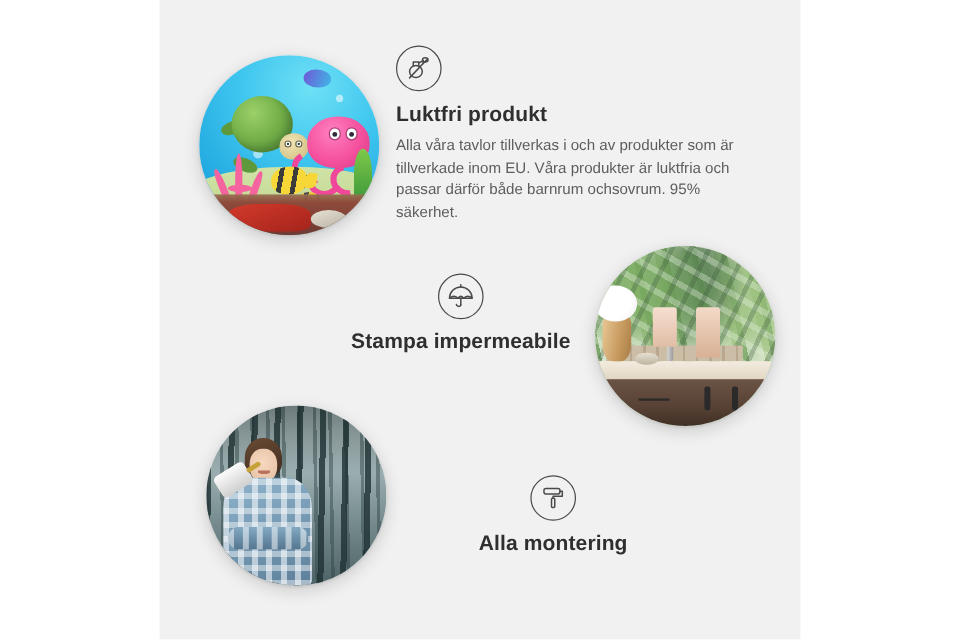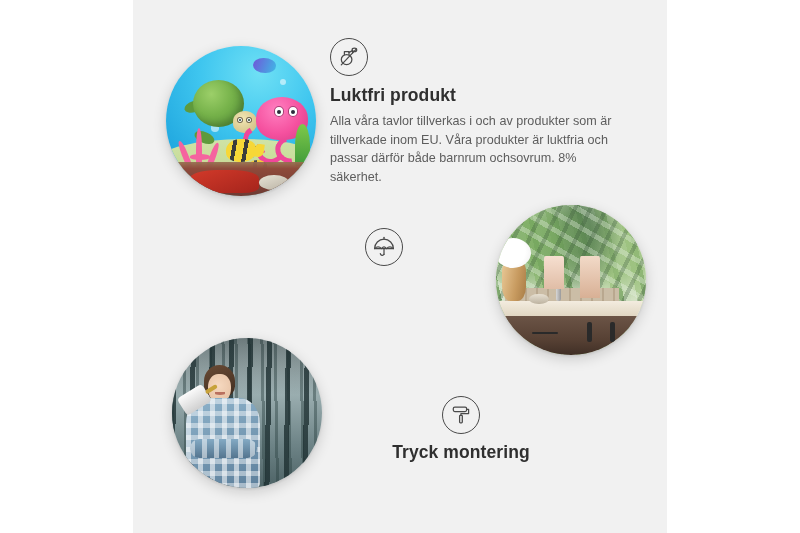--- a/index.html
+++ b/index.html
@@ -402,40 +402,41 @@
         <svg width="24" height="24" viewBox="0 0 24 24" fill="none" stroke="#4a4a4a" stroke-width="1.25" stroke-linecap="round" stroke-linejoin="round">
           <ellipse cx="9.6" cy="14.6" rx="5.3" ry="5.0"></ellipse>
           <path d="M7.4 9.7 L7.4 6.6 L12.0 6.6 L12.0 9.9"></path>
           <path d="M12.0 7.4 L15.6 5.6"></path>
           <ellipse cx="17.4" cy="4.9" rx="2.3" ry="1.7"></ellipse>
           <path d="M15.6 5.6 L15.6 8.0"></path>
           <path d="M4.3 19.9 L19.2 4.1"></path>
         </svg>
       </div>
       <div class="f-title">Luktfri produkt</div>
-      <div class="f-desc">Alla våra tavlor tillverkas i och av produkter som är tillverkade inom EU. Våra produkter är luktfria och passar därför både barnrum ochsovrum. 8% säkerhet.</div>
+      <div class="f-desc">Alla våra tavlor tillverkas i och av produkter som är tillverkade inom EU. Våra produkter är luktfria och passar därför både barnrum ochsovrum. 95% säkerhet.</div>
     </div>
 
     <div class="feature" id="feature-water">
       <div class="ficon">
         <svg width="24" height="24" viewBox="0 0 24 24" fill="none" stroke="#4a4a4a" stroke-width="1.25" stroke-linecap="round" stroke-linejoin="round">
           <path d="M2.6 13.6 A9.4 9.4 0 0 1 21.4 13.6 Z"></path>
           <path d="M2.6 13.6 C5.0 11.3 7.2 11.3 9.6 13.6 C11.4 11.3 12.6 11.3 14.4 13.6 C16.8 11.3 19.0 11.3 21.4 13.6"></path>
           <path d="M12 13.6 L12 19.3"></path>
           <path d="M12 19.3 A2.0 2.0 0 0 1 8.3 18.7"></path>
           <path d="M12 4.2 L12 2.3"></path>
         </svg>
       </div>
+      <div class="f-title">Stampa impermeabile</div>
     </div>
 
     <div class="feature" id="feature-mount">
       <div class="ficon">
         <svg width="24" height="24" viewBox="0 0 24 24" fill="none" stroke="#4a4a4a" stroke-width="1.25" stroke-linecap="round" stroke-linejoin="round">
           <rect x="4.3" y="4.0" width="13.3" height="4.6" rx="1.5"></rect>
           <path d="M17.6 6.3 L19.6 6.3 L19.6 10.5 L11.9 10.5 L11.9 12.3"></path>
           <rect x="10.6" y="12.3" width="2.7" height="7.6" rx="0.8"></rect>
         </svg>
       </div>
-      <div class="f-title">Tryck montering</div>
+      <div class="f-title">Alla montering</div>
     </div>
 
   </div>
 </div>
 
 </body></html>

